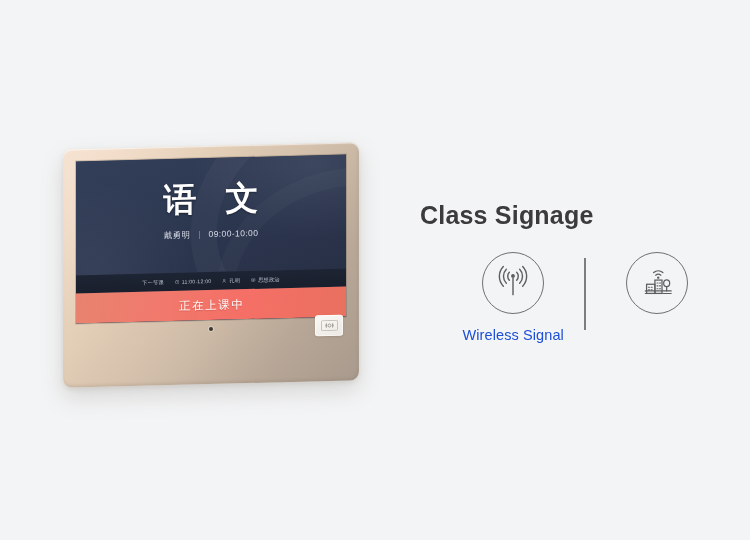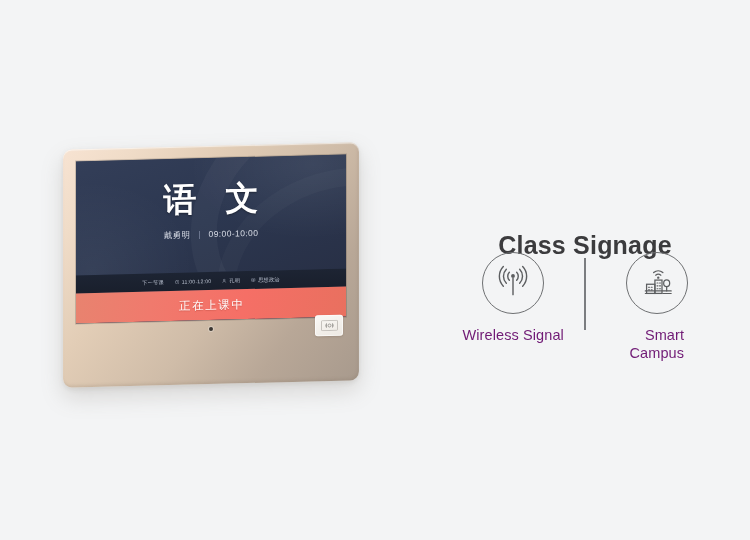--- a/index.html
+++ b/index.html
@@ -213,27 +213,25 @@
     top: 0;
     width: 330px;
     height: 540px;
   }
 
   #panel-title {
     position: absolute;
     left: 0;
     right: 0;
     top: 203px;
-    text-align: center;
     color: #3b3b3d;
     font-size: 25px;
     font-weight: bold;
     letter-spacing: 0.2px;
     line-height: 1;
-    margin-top: 30px;
   }
 
   #features {
     position: absolute;
     left: 0;
     right: 0;
     top: 252px;
     display: flex;
     align-items: flex-start;
     justify-content: center;
@@ -253,22 +251,22 @@
     border: 1.4px solid #6e7072;
     display: flex;
     align-items: center;
     justify-content: center;
     box-sizing: border-box;
   }
   .feature-circle svg { display: block; }
 
   .feature-label {
     margin-top: 13px;
-    text-align: right;
-    color: #701a75;
+    text-align: left;
+    color: #1d4ed8;
     font-size: 14.5px;
     line-height: 1.24;
     letter-spacing: 0.1px;
   }
 
   #feature-divider {
     width: 1.6px;
     height: 72px;
     background: #7b7d80;
     margin-top: 6px;
@@ -388,20 +386,16 @@
           <path d="M13.8 29h1.2M17 29h1.2M13.8 32.2h1.2M17 32.2h1.2" stroke="#5c5e60" stroke-width="1.3" stroke-linecap="round"></path>
 
           <ellipse cx="35.6" cy="24.2" rx="3.6" ry="4" fill="none" stroke="#5c5e60" stroke-width="1.5"></ellipse>
           <path d="M35.6 28.2 V33.5" stroke="#5c5e60" stroke-width="1.5" stroke-linecap="round"></path>
 
           <path d="M10 33.5 H41" stroke="#5c5e60" stroke-width="1.5" stroke-linecap="round"></path>
           <path d="M31 36.6 H41" stroke="#5c5e60" stroke-width="1.4" stroke-linecap="round"></path>
           <path d="M10 36.6 H20" stroke="#5c5e60" stroke-width="1.4" stroke-linecap="round"></path>
         </svg>
       </div>
-      <div class="feature-label">
-        <div>Smart</div>
-        <div>Campus</div>
-      </div>
     </div>
 
   </div>
 </div>
 
 </body></html>

